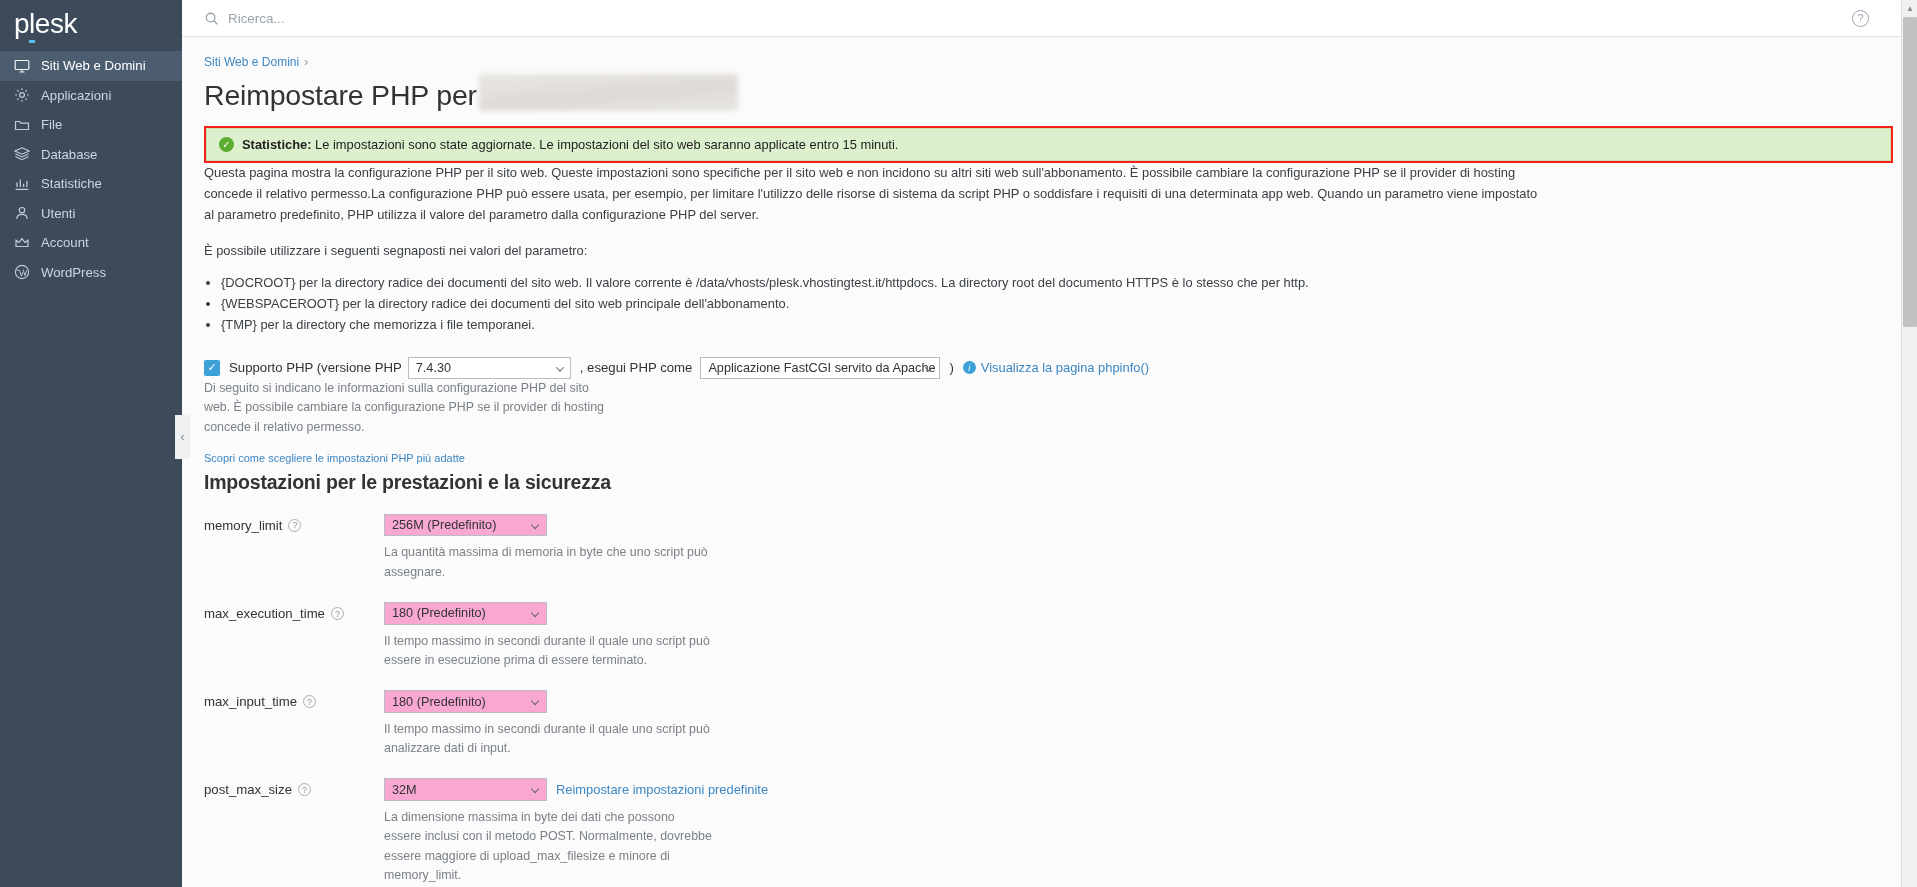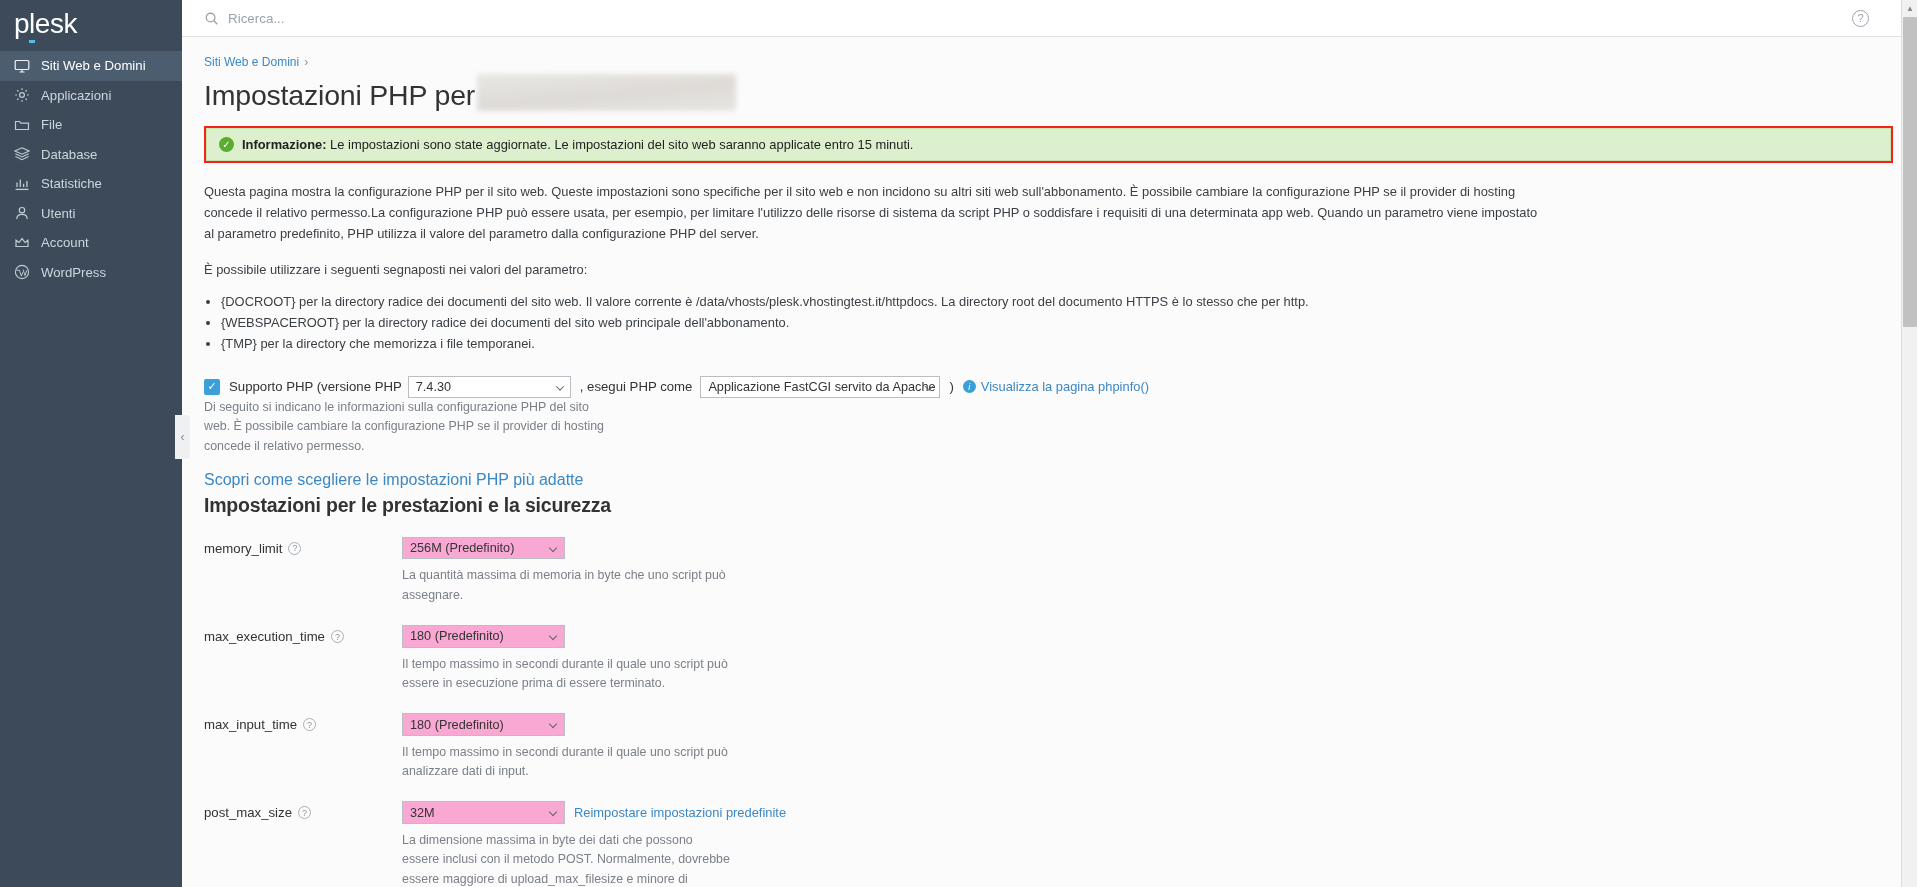--- a/index.html
+++ b/index.html
@@ -75,21 +75,21 @@
     padding: 8px 12px; display: flex; align-items: center; gap: 8px;
     font-size: 12.9px; color: #222;
   }
   .alert-ico {
     width: 15px; height: 15px; border-radius: 50%; background: #5aad2e;
     display: inline-flex; align-items: center; justify-content: center;
     color: #fff; font-size: 10px; flex: 0 0 15px;
   }
   .alert b { font-weight: bold; }
 
-  .para { font-size: 12.9px; color: #3a3f44; line-height: 1.62; margin-top: 19px; max-width: 1336px; }
+  .para { font-size: 12.9px; color: #3a3f44; line-height: 1.62; max-width: 1336px; }
   .para2 { margin-top: 15px; }
   .bullets { margin-top: 10px; padding-left: 17px; }
   .bullets li { font-size: 12.9px; color: #3a3f44; line-height: 1.63; list-style: disc; }
 
   .php-row { display: flex; align-items: center; gap: 0; margin-top: 22px; flex-wrap: nowrap; }
   .cb {
     width: 16px; height: 16px; background: #3b9fd8; border-radius: 2px;
     display: inline-flex; align-items: center; justify-content: center;
     color: #fff; font-size: 11px; cursor: pointer; flex: 0 0 16px;
   }
@@ -108,25 +108,25 @@
   .sel-ver { width: 163px; margin-left: 6px; }
   .sel-mode { width: 240px; margin-left: 8px; }
   .info-ico {
     width: 13px; height: 13px; border-radius: 50%; background: #3b9fd8;
     color: #fff; font-size: 9px; display: inline-flex; align-items: center;
     justify-content: center; margin: 0 5px 0 9px; font-style: italic; flex: 0 0 13px;
   }
   .lnk { color: #3c87c4; font-size: 12.9px; text-decoration: none; cursor: pointer; }
 
   .php-note { font-size: 12.4px; color: #7b8189; line-height: 1.55; max-width: 400px; }
-  .discover-lnk { display: inline-block; margin-top: 15px; font-size: 16px; }
+  .discover-lnk { display: inline-block; margin-top: 15px; font-size: 11px; }
   .section-h { font-size: 19.5px; color: #333; font-weight: bold; margin-top: 5px; letter-spacing: -0.2px; }
 
   .form { margin-top: 20px; }
-  .frow { display: flex; margin-bottom: 0; gap: 18px; }
+  .frow { display: flex; margin-bottom: 0; }
   .flabel {
     width: 180px; min-width: 180px; font-size: 13.2px; color: #333;
     display: flex; align-items: flex-start; gap: 6px; padding-top: 4px;
   }
   .q-ico {
     width: 13px; height: 13px; border: 1px solid #a9b0b7; border-radius: 50%;
     color: #8c949c; font-size: 9px; display: inline-flex; align-items: center;
     justify-content: center; cursor: pointer; flex: 0 0 13px; margin-top: 1px;
   }
   .fctrl { flex: 1; }
@@ -260,28 +260,28 @@
     </div>
 
     <div class="content">
       <div class="inner">
 
         <div class="breadcrumb">
           <a>Siti Web e Domini</a><span class="sep">›</span>
         </div>
 
         <div class="title-row">
-          <h1 class="page-title">Impostazioni PHP per</h1>
+          <h1 class="page-title">Reimpostare PHP per</h1>
           <div class="redacted"></div>
         </div>
 
         <div class="alert-outer">
           <div class="alert">
             <span class="alert-ico">✓</span>
-            <span><b>Informazione:</b>
+            <span><b>Statistiche:</b>
               <span>Le impostazioni sono state aggiornate. Le impostazioni del sito web saranno applicate entro 15 minuti.</span>
             </span>
           </div>
         </div>
 
         <p class="para">Questa pagina mostra la configurazione PHP per il sito web. Queste impostazioni sono specifiche per il sito web e non incidono su altri siti web sull'abbonamento. È possibile cambiare la configurazione PHP se il provider di hosting concede il relativo permesso.La configurazione PHP può essere usata, per esempio, per limitare l'utilizzo delle risorse di sistema da script PHP o soddisfare i requisiti di una determinata app web. Quando un parametro viene impostato al parametro predefinito, PHP utilizza il valore del parametro dalla configurazione PHP del server.</p>
         <p class="para para2">È possibile utilizzare i seguenti segnaposti nei valori del parametro:</p>
 
         <ul class="bullets">
           <li>{DOCROOT} per la directory radice dei documenti del sito web. Il valore corrente è /data/vhosts/plesk.vhostingtest.it/httpdocs. La directory root del documento HTTPS è lo stesso che per http.</li>

